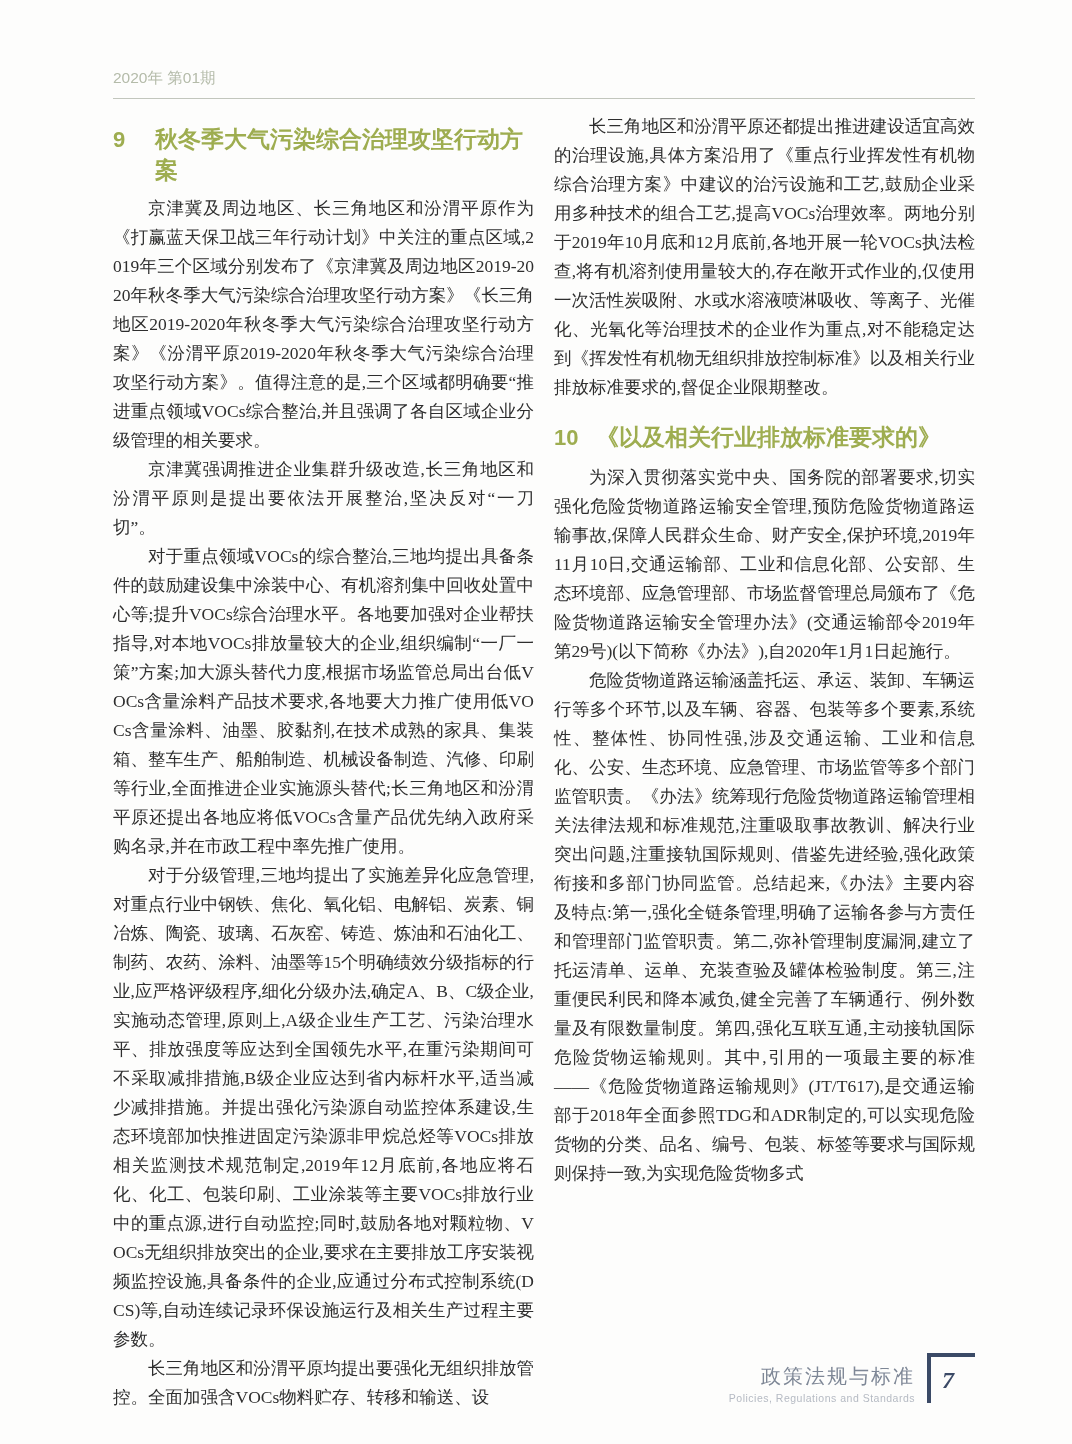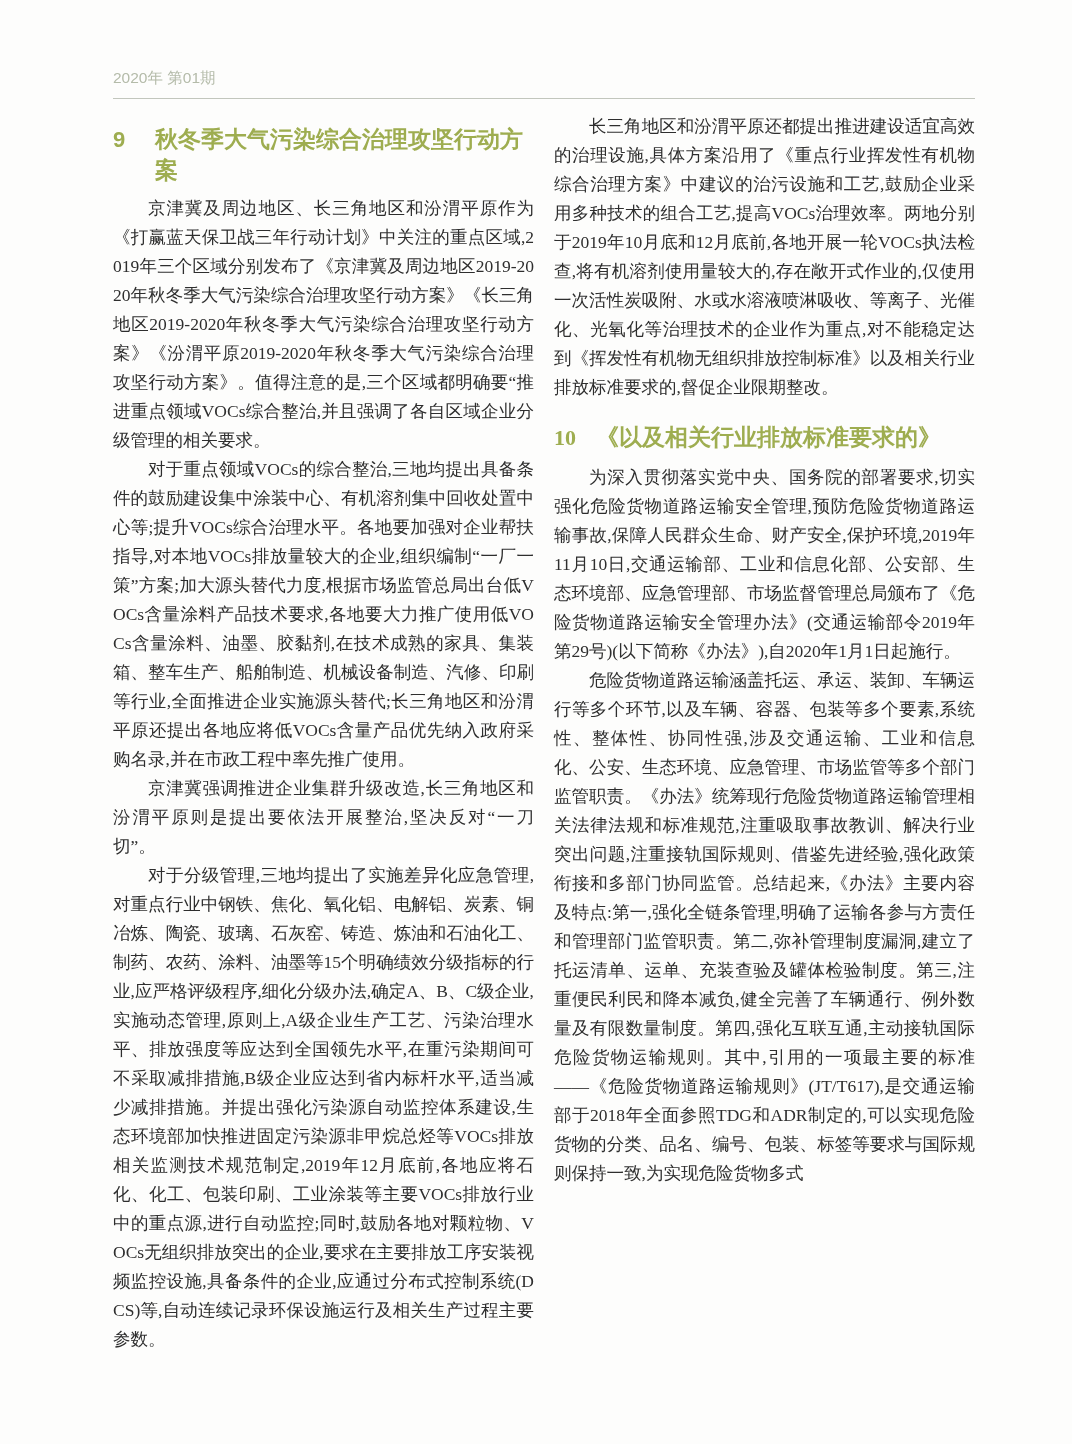--- a/index.html
+++ b/index.html
@@ -40,21 +40,21 @@
     display:flex;
     font-family:"Liberation Sans","DejaVu Sans",sans-serif;
     font-weight:bold;
     color:var(--heading);
     font-size:23px;line-height:31px;
     margin-bottom:8px;
   }
   .sec-heading .num{flex:0 0 42px;font-size:22px;}
   .sec-heading .ttl{flex:1 1 auto;}
   .sec9{margin-top:12px;}
-  .sec10{margin-top:20px;margin-bottom:10px;font-family:Liberation Serif, serif;}
+  .sec10{margin-top:20px;margin-bottom:10px;}
   .para{
     font-size:17.5px;
     line-height:29px;
     text-align:justify;
     text-justify:inter-ideograph;
     word-break:break-all;
   }
   .para.indent{text-indent:2em;}
   .footer{
     position:absolute;right:97px;bottom:40px;
@@ -91,31 +91,41 @@
   </div>
 
   <div class="content">
 
     <div class="col">
       <div class="sec-heading sec9">
         <span class="num">9</span>
         <span class="ttl">秋冬季大气污染综合治理攻坚行动方案</span>
       </div>
       <p class="para indent">京津冀及周边地区、长三角地区和汾渭平原作为《打赢蓝天保卫战三年行动计划》中关注的重点区域,2019年三个区域分别发布了《京津冀及周边地区2019-2020年秋冬季大气污染综合治理攻坚行动方案》《长三角地区2019-2020年秋冬季大气污染综合治理攻坚行动方案》《汾渭平原2019-2020年秋冬季大气污染综合治理攻坚行动方案》。值得注意的是,三个区域都明确要“推进重点领域VOCs综合整治,并且强调了各自区域企业分级管理的相关要求。</p>
+      <p class="para indent">京津冀强调推进企业集群升级改造,长三角地区和汾渭平原则是提出要依法开展整治,坚决反对“一刀切”。</p>
       <p class="para indent">对于重点领域VOCs的综合整治,三地均提出具备条件的鼓励建设集中涂装中心、有机溶剂集中回收处置中心等;提升VOCs综合治理水平。各地要加强对企业帮扶指导,对本地VOCs排放量较大的企业,组织编制“一厂一策”方案;加大源头替代力度,根据市场监管总局出台低VOCs含量涂料产品技术要求,各地要大力推广使用低VOCs含量涂料、油墨、胶黏剂,在技术成熟的家具、集装箱、整车生产、船舶制造、机械设备制造、汽修、印刷等行业,全面推进企业实施源头替代;长三角地区和汾渭平原还提出各地应将低VOCs含量产品优先纳入政府采购名录,并在市政工程中率先推广使用。</p>
-      <p class="para indent">京津冀强调推进企业集群升级改造,长三角地区和汾渭平原则是提出要依法开展整治,坚决反对“一刀切”。</p>
       <p class="para indent">对于分级管理,三地均提出了实施差异化应急管理,对重点行业中钢铁、焦化、氧化铝、电解铝、炭素、铜冶炼、陶瓷、玻璃、石灰窑、铸造、炼油和石油化工、制药、农药、涂料、油墨等15个明确绩效分级指标的行业,应严格评级程序,细化分级办法,确定A、B、C级企业,实施动态管理,原则上,A级企业生产工艺、污染治理水平、排放强度等应达到全国领先水平,在重污染期间可不采取减排措施,B级企业应达到省内标杆水平,适当减少减排措施。并提出强化污染源自动监控体系建设,生态环境部加快推进固定污染源非甲烷总烃等VOCs排放相关监测技术规范制定,2019年12月底前,各地应将石化、化工、包装印刷、工业涂装等主要VOCs排放行业中的重点源,进行自动监控;同时,鼓励各地对颗粒物、VOCs无组织排放突出的企业,要求在主要排放工序安装视频监控设施,具备条件的企业,应通过分布式控制系统(DCS)等,自动连续记录环保设施运行及相关生产过程主要参数。</p>
+      <p class="para indent">长三角地区和汾渭平原均提出要强化无组织排放管控。全面加强含VOCs物料贮存、转移和输送、设</p>
     </div>
 
     <div class="col">
       <p class="para indent">长三角地区和汾渭平原还都提出推进建设适宜高效的治理设施,具体方案沿用了《重点行业挥发性有机物综合治理方案》中建议的治污设施和工艺,鼓励企业采用多种技术的组合工艺,提高VOCs治理效率。两地分别于2019年10月底和12月底前,各地开展一轮VOCs执法检查,将有机溶剂使用量较大的,存在敞开式作业的,仅使用一次活性炭吸附、水或水溶液喷淋吸收、等离子、光催化、光氧化等治理技术的企业作为重点,对不能稳定达到《挥发性有机物无组织排放控制标准》以及相关行业排放标准要求的,督促企业限期整改。</p>
       <div class="sec-heading sec10">
         <span class="num">10</span>
         <span class="ttl">《以及相关行业排放标准要求的》</span>
       </div>
       <p class="para indent">为深入贯彻落实党中央、国务院的部署要求,切实强化危险货物道路运输安全管理,预防危险货物道路运输事故,保障人民群众生命、财产安全,保护环境,2019年11月10日,交通运输部、工业和信息化部、公安部、生态环境部、应急管理部、市场监督管理总局颁布了《危险货物道路运输安全管理办法》(交通运输部令2019年第29号)(以下简称《办法》),自2020年1月1日起施行。</p>
       <p class="para indent">危险货物道路运输涵盖托运、承运、装卸、车辆运行等多个环节,以及车辆、容器、包装等多个要素,系统性、整体性、协同性强,涉及交通运输、工业和信息化、公安、生态环境、应急管理、市场监管等多个部门监管职责。《办法》统筹现行危险货物道路运输管理相关法律法规和标准规范,注重吸取事故教训、解决行业突出问题,注重接轨国际规则、借鉴先进经验,强化政策衔接和多部门协同监管。总结起来,《办法》主要内容及特点:第一,强化全链条管理,明确了运输各参与方责任和管理部门监管职责。第二,弥补管理制度漏洞,建立了托运清单、运单、充装查验及罐体检验制度。第三,注重便民利民和降本减负,健全完善了车辆通行、例外数量及有限数量制度。第四,强化互联互通,主动接轨国际危险货物运输规则。其中,引用的一项最主要的标准——《危险货物道路运输规则》(JT/T617),是交通运输部于2018年全面参照TDG和ADR制定的,可以实现危险货物的分类、品名、编号、包装、标签等要求与国际规则保持一致,为实现危险货物多式</p>
     </div>
 
   </div>
 
+  <div class="footer">
+    <div class="footer-titles">
+      <div class="footer-zh">政策法规与标准</div>
+      <div class="footer-en">Policies, Regulations and Standards</div>
+    </div>
+    <div class="pagenum-box">
+      <span class="pagenum">7</span>
+    </div>
+  </div>
 
 </div>
 
 </body></html>

